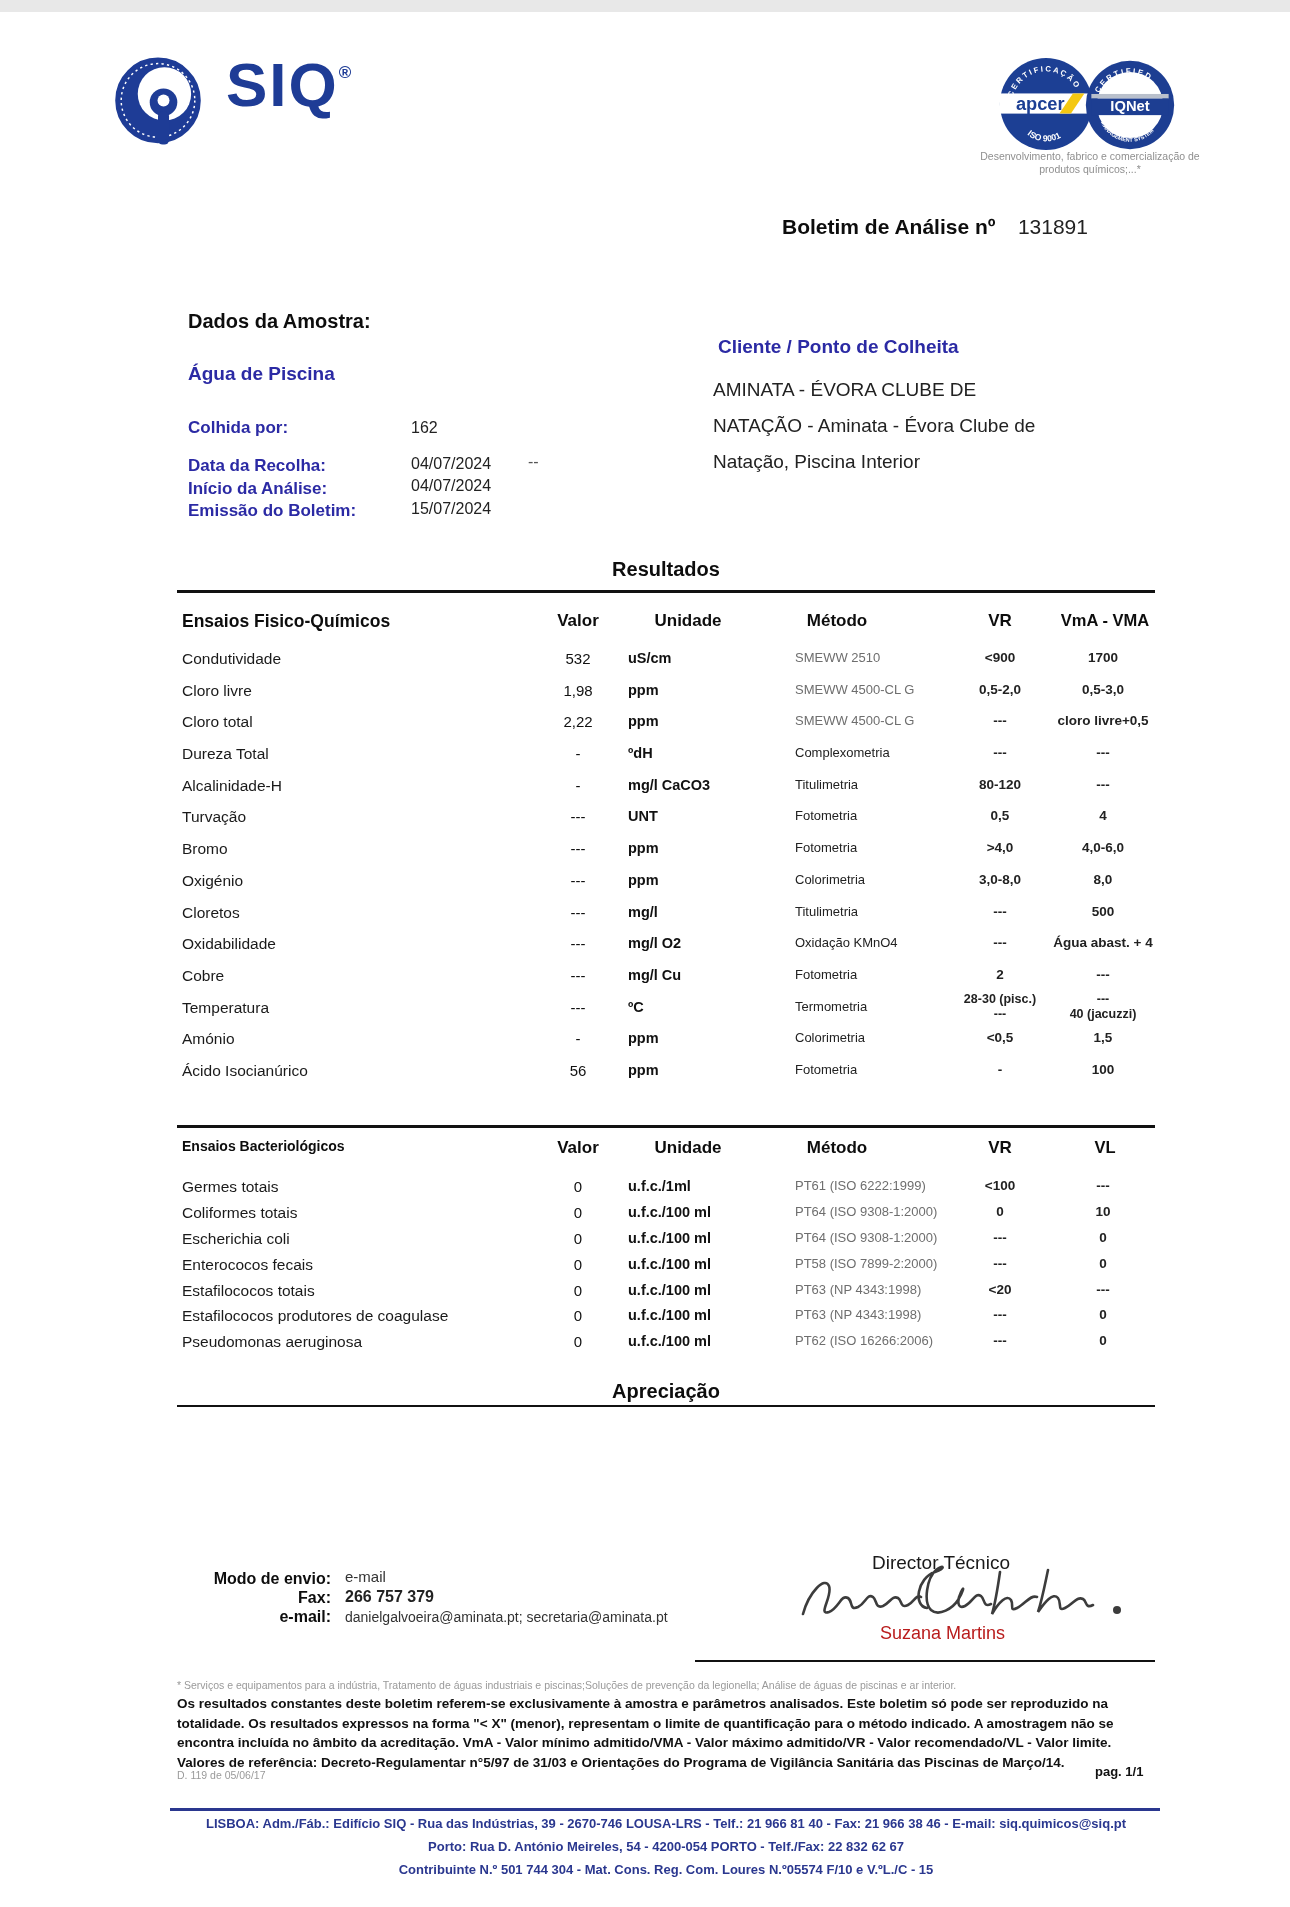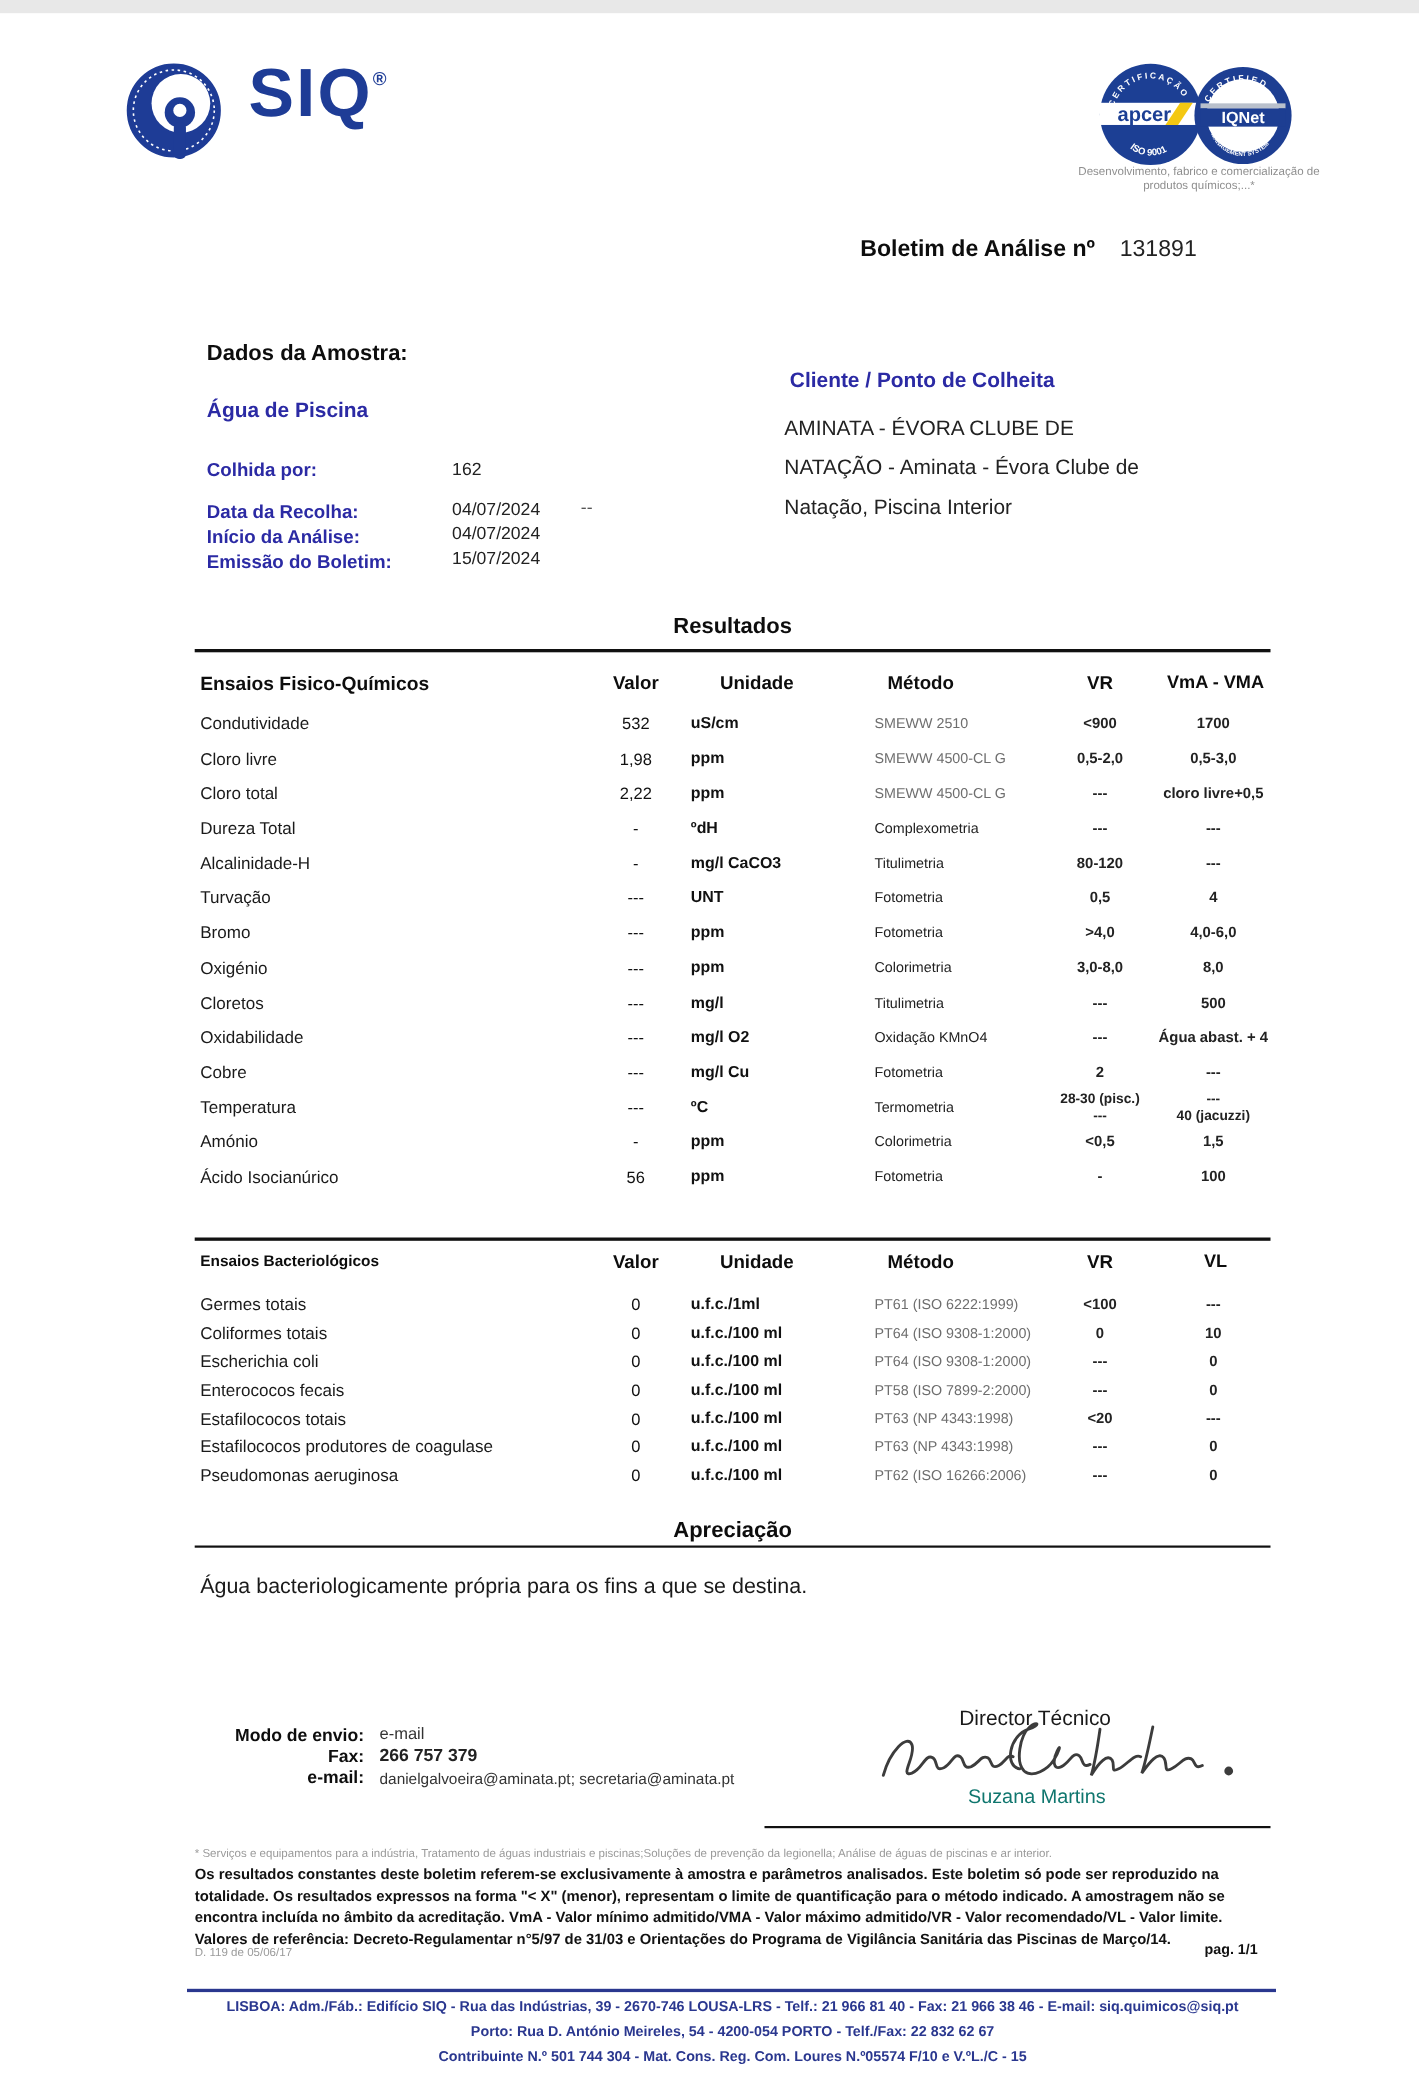--- a/index.html
+++ b/index.html
@@ -42,21 +42,21 @@
   .h-vr   {left:763px;width:120px;text-align:center;}
   .h-vma  {left:868px;width:120px;text-align:center;font-size:16.5px;}
   
   .appr-text{font-size:19.5px;color:#1a1a1a;}
   
   .d-label{font-size:16px;font-weight:800;color:#0d0d0d;text-align:right;width:154px;}
   .d-value{font-size:15px;color:#333;white-space:nowrap;}
   .d-value.bold{font-weight:700;font-size:16px;color:#222;}
   .d-value.small{font-size:14px;}
   .sig-role{font-size:19px;color:#1a1a1a;}
-  .sig-name{font-size:18px;color:#0f766e;}
+  .sig-name{font-size:18px;color:#b91c1c;}
   
   .fn-gray{font-size:10.5px;color:#9a9a9a;white-space:nowrap;}
   .disclaimer{font-size:13.5px;font-weight:700;color:#111;line-height:19.5px;width:985px;}
   .pageno{font-size:13px;font-weight:800;color:#111;}
   
   .footer-line{font-size:13px;font-weight:700;color:#2a378f;text-align:center;width:978px;white-space:nowrap;}
 </style>
 </head>
 <body>
 
@@ -337,21 +337,20 @@
         <span class="cell c-valor">0</span>
         <span class="cell c-unid">u.f.c./100 ml</span>
         <span class="cell c-met muted">PT62 (ISO 16266:2006)</span>
         <span class="cell c-vr">---</span>
         <span class="cell c-vma">0</span>
       </div>
     </div>
 
   <div class="abs res-title" style="left:177px;top:1368px;width:978px;">Apreciação</div>
   <div class="abs rule" style="left:177px;top:1393px;width:978px;height:2px;"></div>
-  <div class="abs appr-text nowrap" style="left:182px;top:1419px;">Água bacteriologicamente própria para os fins a que se destina.</div>
 
   <div class="abs sig-role nowrap" style="left:872px;top:1540px;">Director Técnico</div>
   <div class="abs" style="left:795px;top:1552px;width:340px;height:62px;">
     <svg width="340" height="62" viewBox="0 0 340 62">
       <path d="M8,50 C14,28 30,12 34,22 C38,32 22,52 34,48 C44,44 46,30 53,34 C58,37 54,47 63,43 C71,39 72,29 78,33 C82,36 80,45 88,42 C95,39 97,31 103,34 C107,36 105,45 113,41 C119,38 121,30 126,33
                M132,44 C118,42 122,14 140,8 C152,4 148,0 141,6 C132,14 128,38 136,46 C144,53 158,44 163,36 C168,28 170,20 166,28 C162,36 162,46 170,42 C178,38 180,28 186,32 C190,35 188,44 196,40
                M205,8 C203,22 200,40 197,50 C204,38 212,30 216,36 C219,41 214,48 222,44 C230,40 236,30 242,33
                M253,6 C250,20 247,36 243,48 C250,38 258,28 263,34 C267,39 262,48 270,44 C278,40 282,32 288,35 C292,37 290,45 298,41" fill="none" stroke="#3c3c3c" stroke-width="2.6" stroke-linecap="round"></path>
       <circle cx="322" cy="46" r="4" fill="#3c3c3c"></circle>
     </svg>

